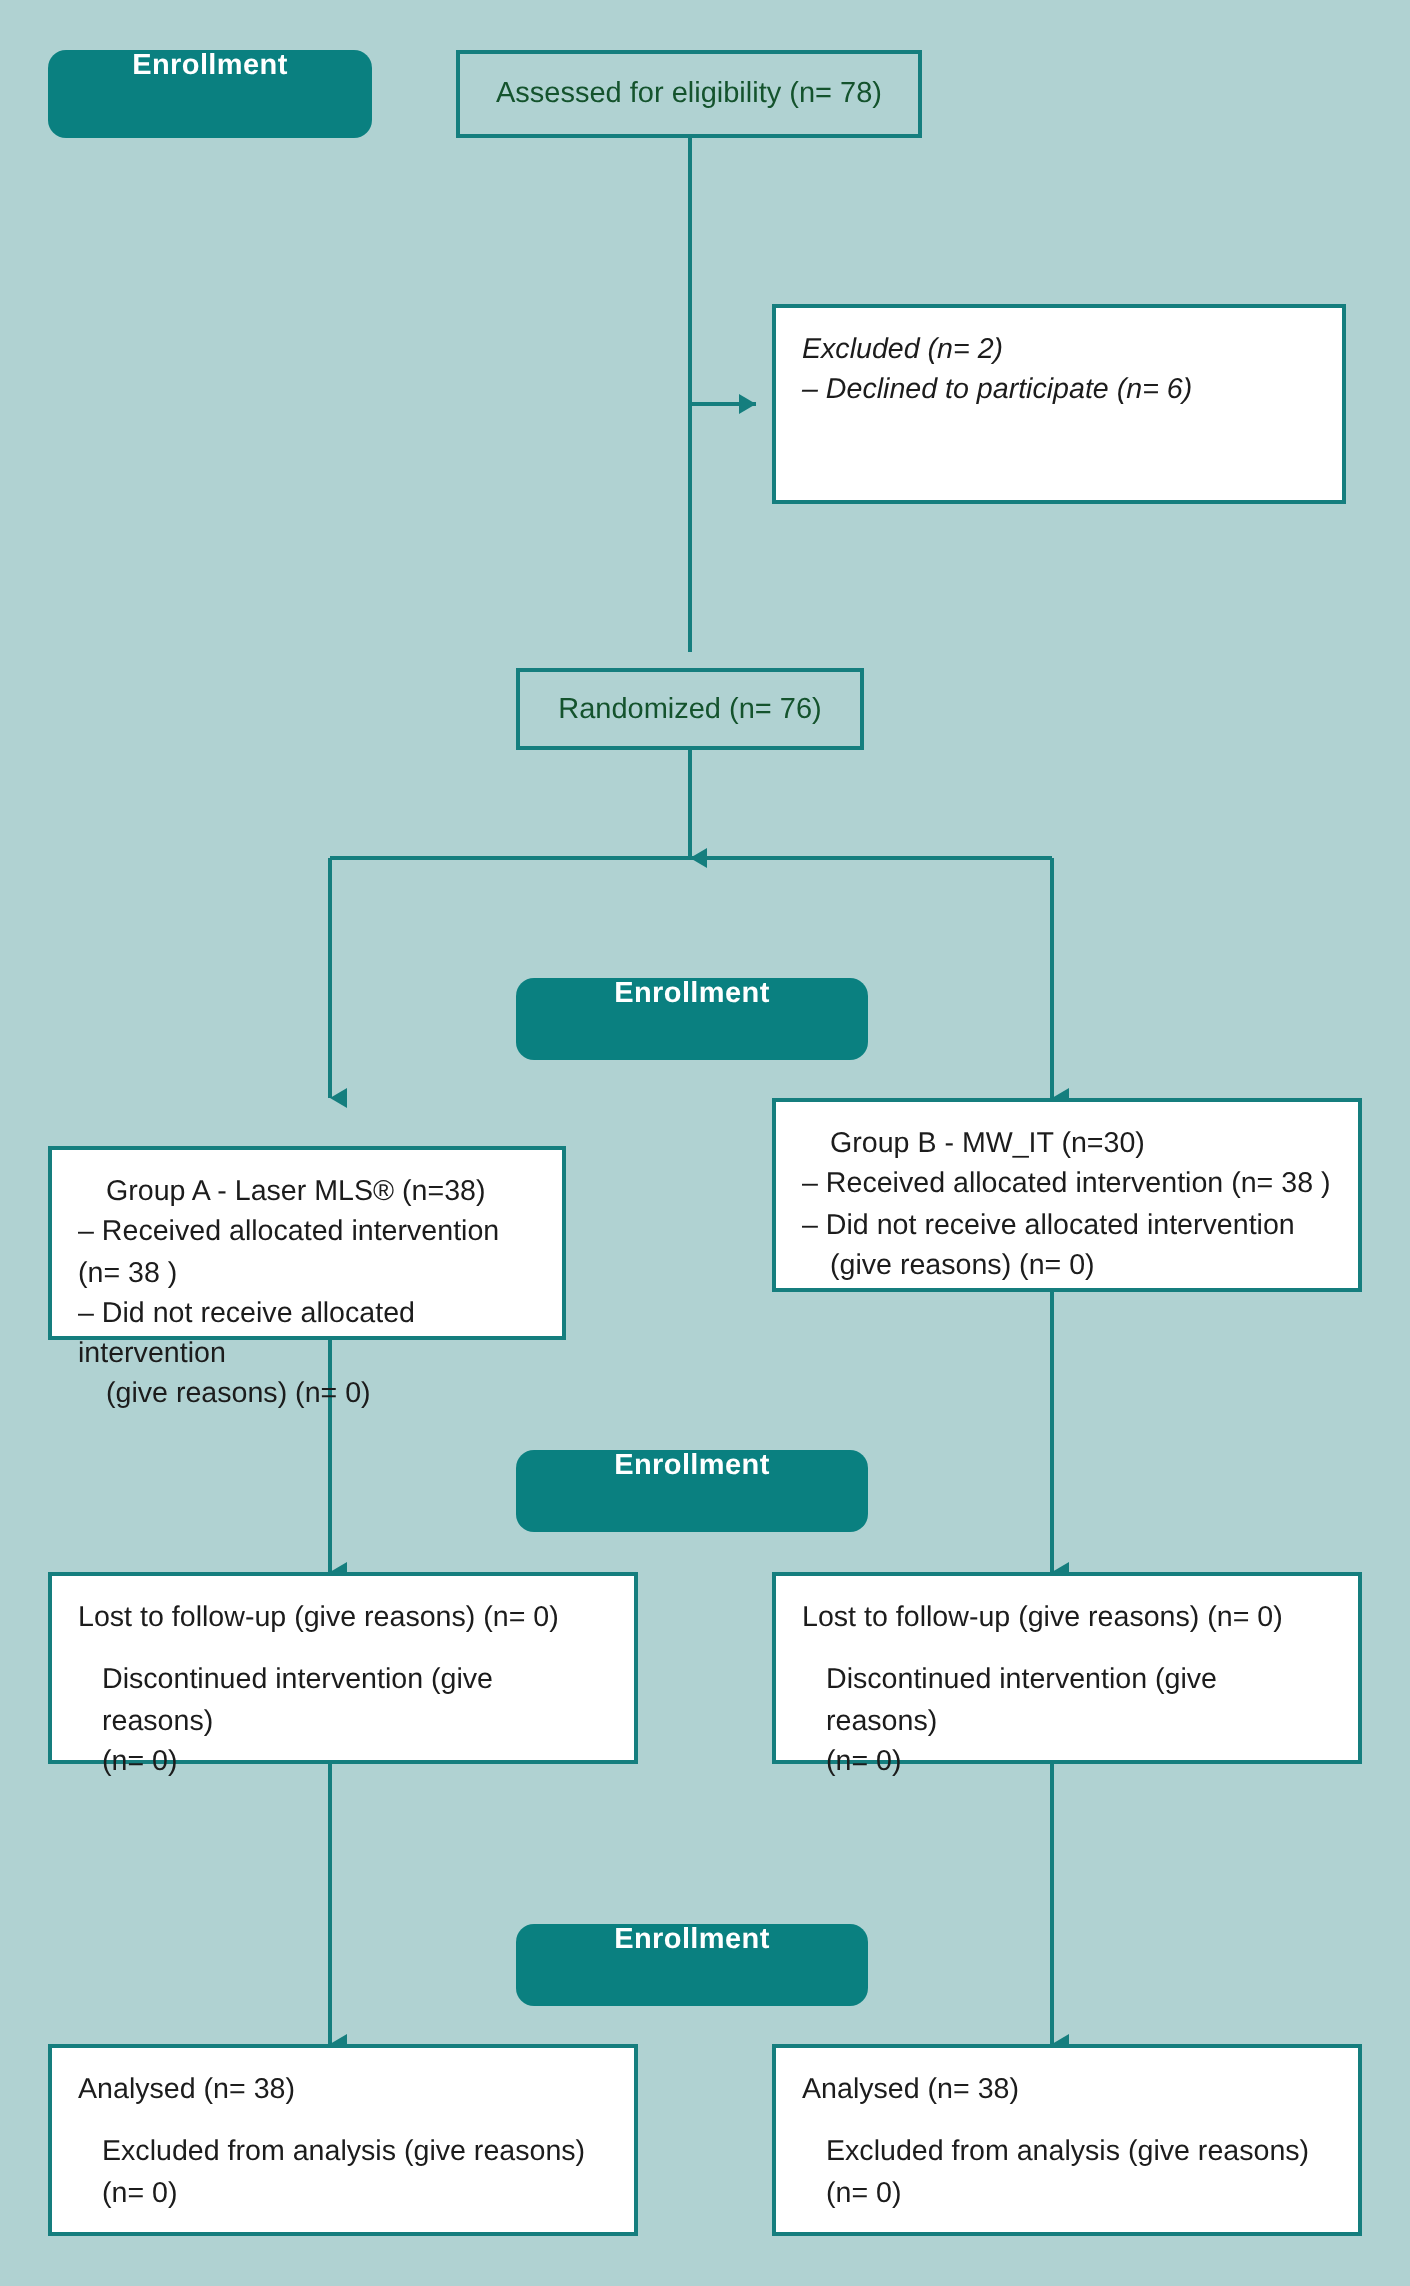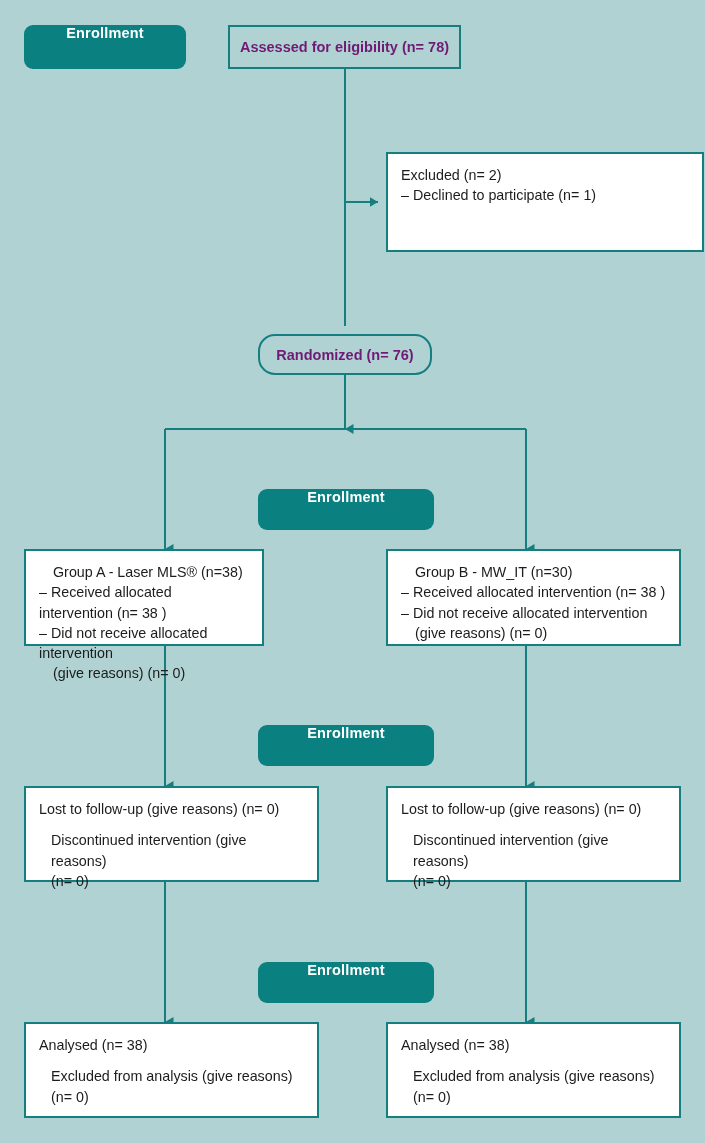--- a/index.html
+++ b/index.html
@@ -44,23 +44,23 @@
     text-align: center;
   }
   
   .box-open {
     border: 2px solid #157e7e;
     background: transparent;
     display: flex;
     align-items: center;
     justify-content: center;
     text-align: center;
-    color: #701a75;
+    color: #14532d;
     font-size: 14.5px;
-    font-weight: bold;
+    font-weight: normal;
   }
   
   .box-white {
     border: 2px solid #157e7e;
     background: #ffffff;
     color: #1c1c1c;
     font-size: 14.3px;
     line-height: 1.42;
     padding: 11px 13px;
     box-sizing: border-box;
@@ -116,34 +116,34 @@
   </svg>
 
   <div class="node stage-label" style="left:24px; top:25px; width:162px; height:44px;">
     <span>Enrollment</span>
   </div>
 
   <div class="node box-open" style="left:228px; top:25px; width:233px; height:44px;">
     <span>Assessed for eligibility (n= 78)</span>
   </div>
 
-  <div class="node box-white" style="left:386px; top:152px; width:318px; height:100px;">
+  <div class="node box-white" style="left:386px; top:152px; width:287px; height:100px;font-style:italic;">
     <div class="line">Excluded (n= 2)</div>
-    <div class="line">– Declined to participate (n= 1)</div>
+    <div class="line">– Declined to participate (n= 6)</div>
   </div>
 
-  <div class="node box-open" style="left:258px; top:334px; width:174px; height:41px;border-radius:17px;">
+  <div class="node box-open" style="left:258px; top:334px; width:174px; height:41px;">
     <span>Randomized (n= 76)</span>
   </div>
 
   <div class="node stage-label" style="left:258px; top:489px; width:176px; height:41px;">
     <span>Enrollment</span>
   </div>
 
-  <div class="node box-white" style="left:24px; top:549px; width:240px; height:97px;">
+  <div class="node box-white" style="left:24px; top:573px; width:259px; height:97px;">
     <div class="line indent">Group A - Laser MLS® (n=38)</div>
     <div class="line">– Received allocated intervention (n= 38 )</div>
     <div class="line">– Did not receive allocated intervention</div>
     <div class="line indent">(give reasons) (n= 0)</div>
   </div>
 
   <div class="node box-white" style="left:386px; top:549px; width:295px; height:97px;">
     <div class="line indent">Group B - MW_IT (n=30)</div>
     <div class="line">– Received allocated intervention (n= 38 )</div>
     <div class="line">– Did not receive allocated intervention</div>

